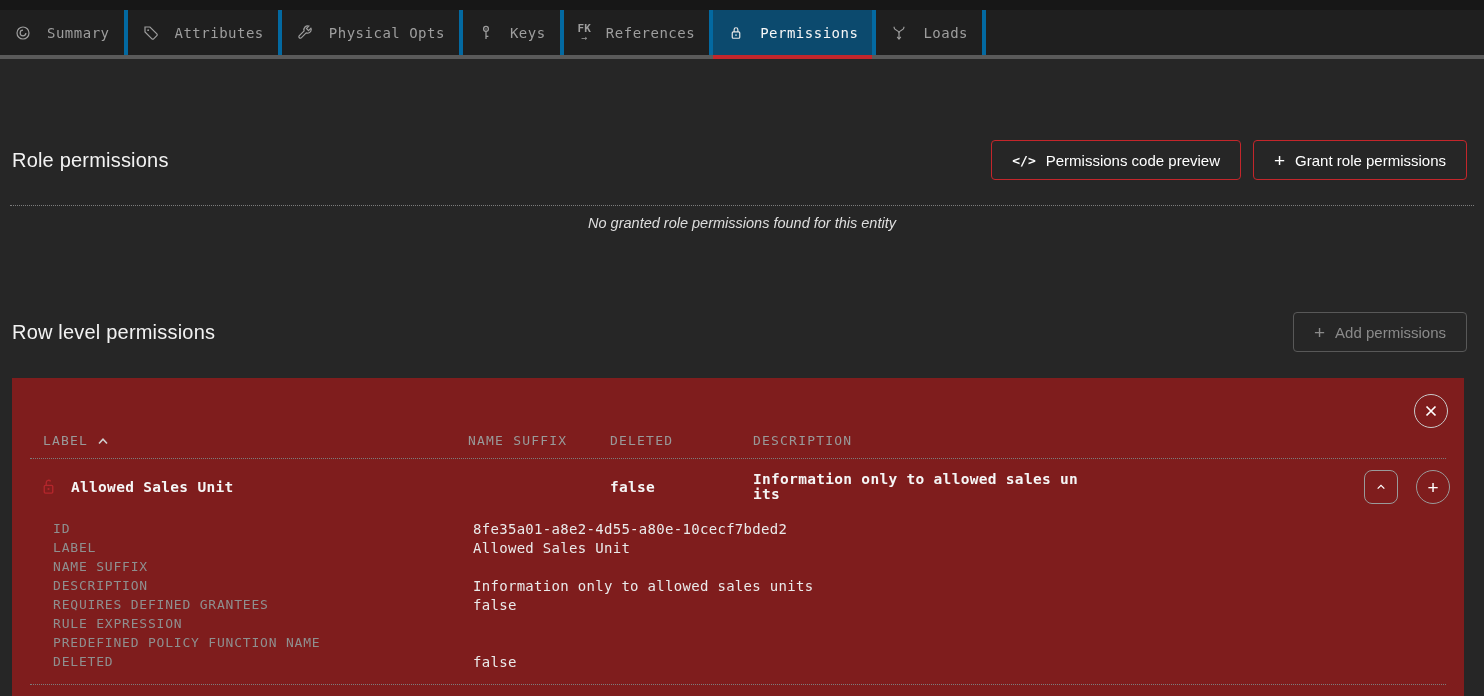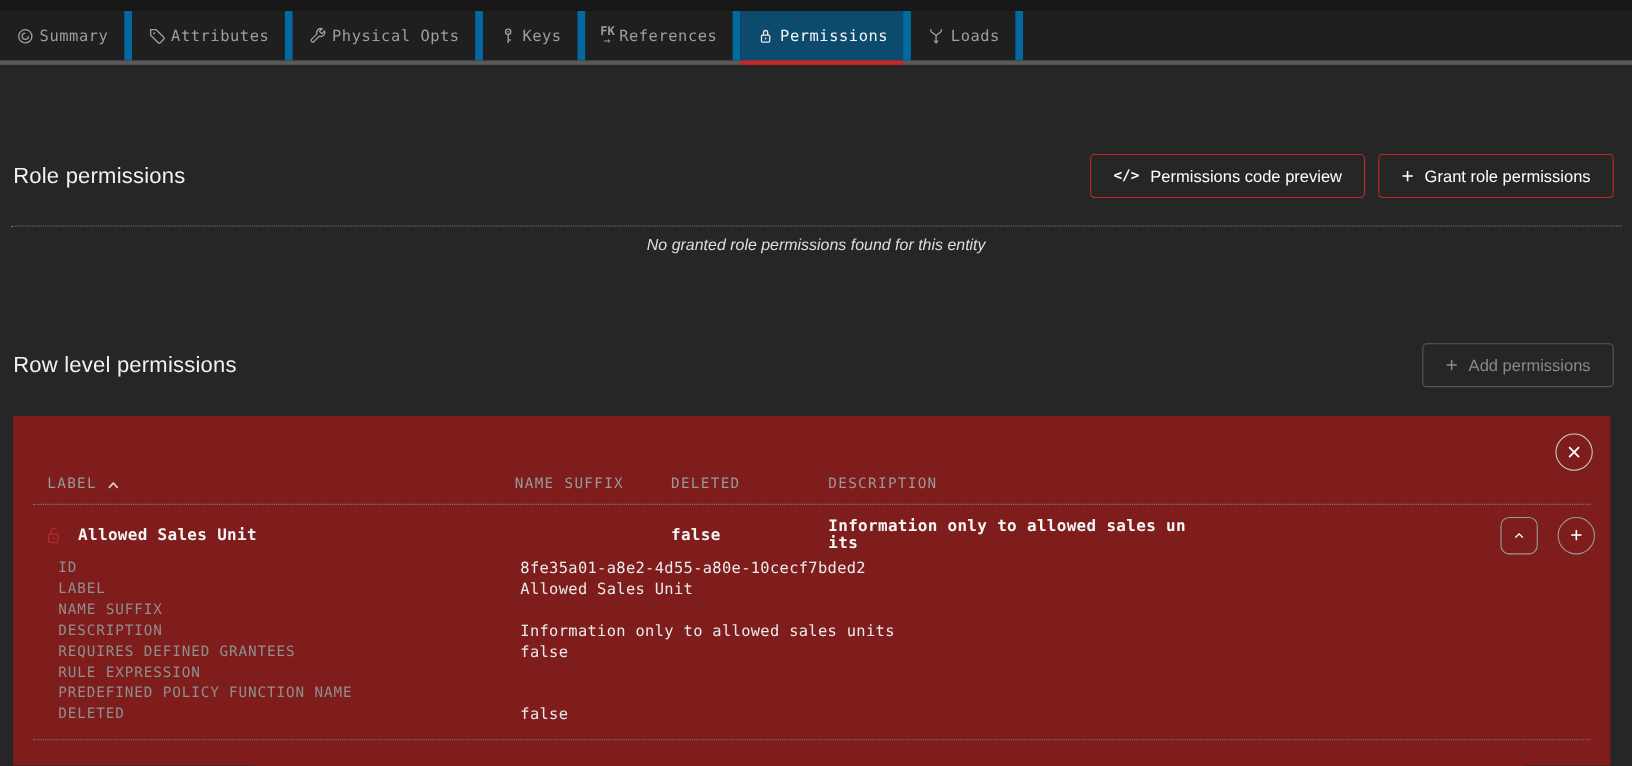--- a/index.html
+++ b/index.html
@@ -9,23 +9,23 @@
     font-family:"Liberation Sans", sans-serif;
     color:#f2f2f2;
     position:relative;
   }
   :root { --accent:#c4262b; --lock-red:#b5262c; }
 
   
   .top-strip { height:10px; background:#171717; }
   .tabbar { display:flex; height:45px; background:#1f1f1f; position:relative; }
   .tab {
-    display:flex; align-items:center; gap:4px; padding:0 14px;
+    display:flex; align-items:center; gap:15px; padding:0 14px;
     font-family:"DejaVu Sans Mono", monospace; font-size:14px; letter-spacing:.5px;
-    color:#9e9e9e; border-right:7px solid #0369a1; cursor:pointer; position:relative;
+    color:#9e9e9e; border-right:4px solid #0369a1; cursor:pointer; position:relative;
     white-space:nowrap;
   }
   .tab .ticon { display:flex; align-items:center; color:#9e9e9e; }
   .tab.active { background:#0c4a6e; color:#f7f7f7; }
   .tab.active .ticon { color:#e8e8e8; }
   .tab.active::after {
     content:""; position:absolute; left:0; right:0; bottom:-4px; height:4px;
     background:var(--accent); z-index:3;
   }
   .tab-underbar { height:4px; background:#5a5a5a; width:100%; position:relative; z-index:1; }
@@ -91,21 +91,21 @@
   .sq-btn {
     width:34px; height:34px; border-radius:8px; border:1px solid #9a9a9a; background:transparent;
     display:flex; align-items:center; justify-content:center; cursor:pointer; color:#fff;
   }
   .circ-btn {
     width:34px; height:34px; border-radius:50%; border:1px solid #9a9a9a; background:transparent;
     display:flex; align-items:center; justify-content:center; cursor:pointer; color:#fff;
     font-size:19px; line-height:1; font-family:"Liberation Sans", sans-serif;
   }
 
-  .details { margin-top:0; }
+  .details { margin-top:12px; }
   .drow {
     display:grid; grid-template-columns:420px 1fr; padding-left:41px; height:19px;
     align-items:center;
   }
   .drow .dlabel { font-size:13px; color:#8f8f8f; letter-spacing:.8px; white-space:nowrap; }
   .drow .dvalue { font-size:14px; color:#eaeaea; letter-spacing:.3px; white-space:nowrap; }
   .panel .dotted-bottom { border-top:1px dotted #7c7c7c; margin:13px 18px 0 18px; }
 
   .lock-red { color:var(--lock-red); display:flex; }
   svg { display:block; }

